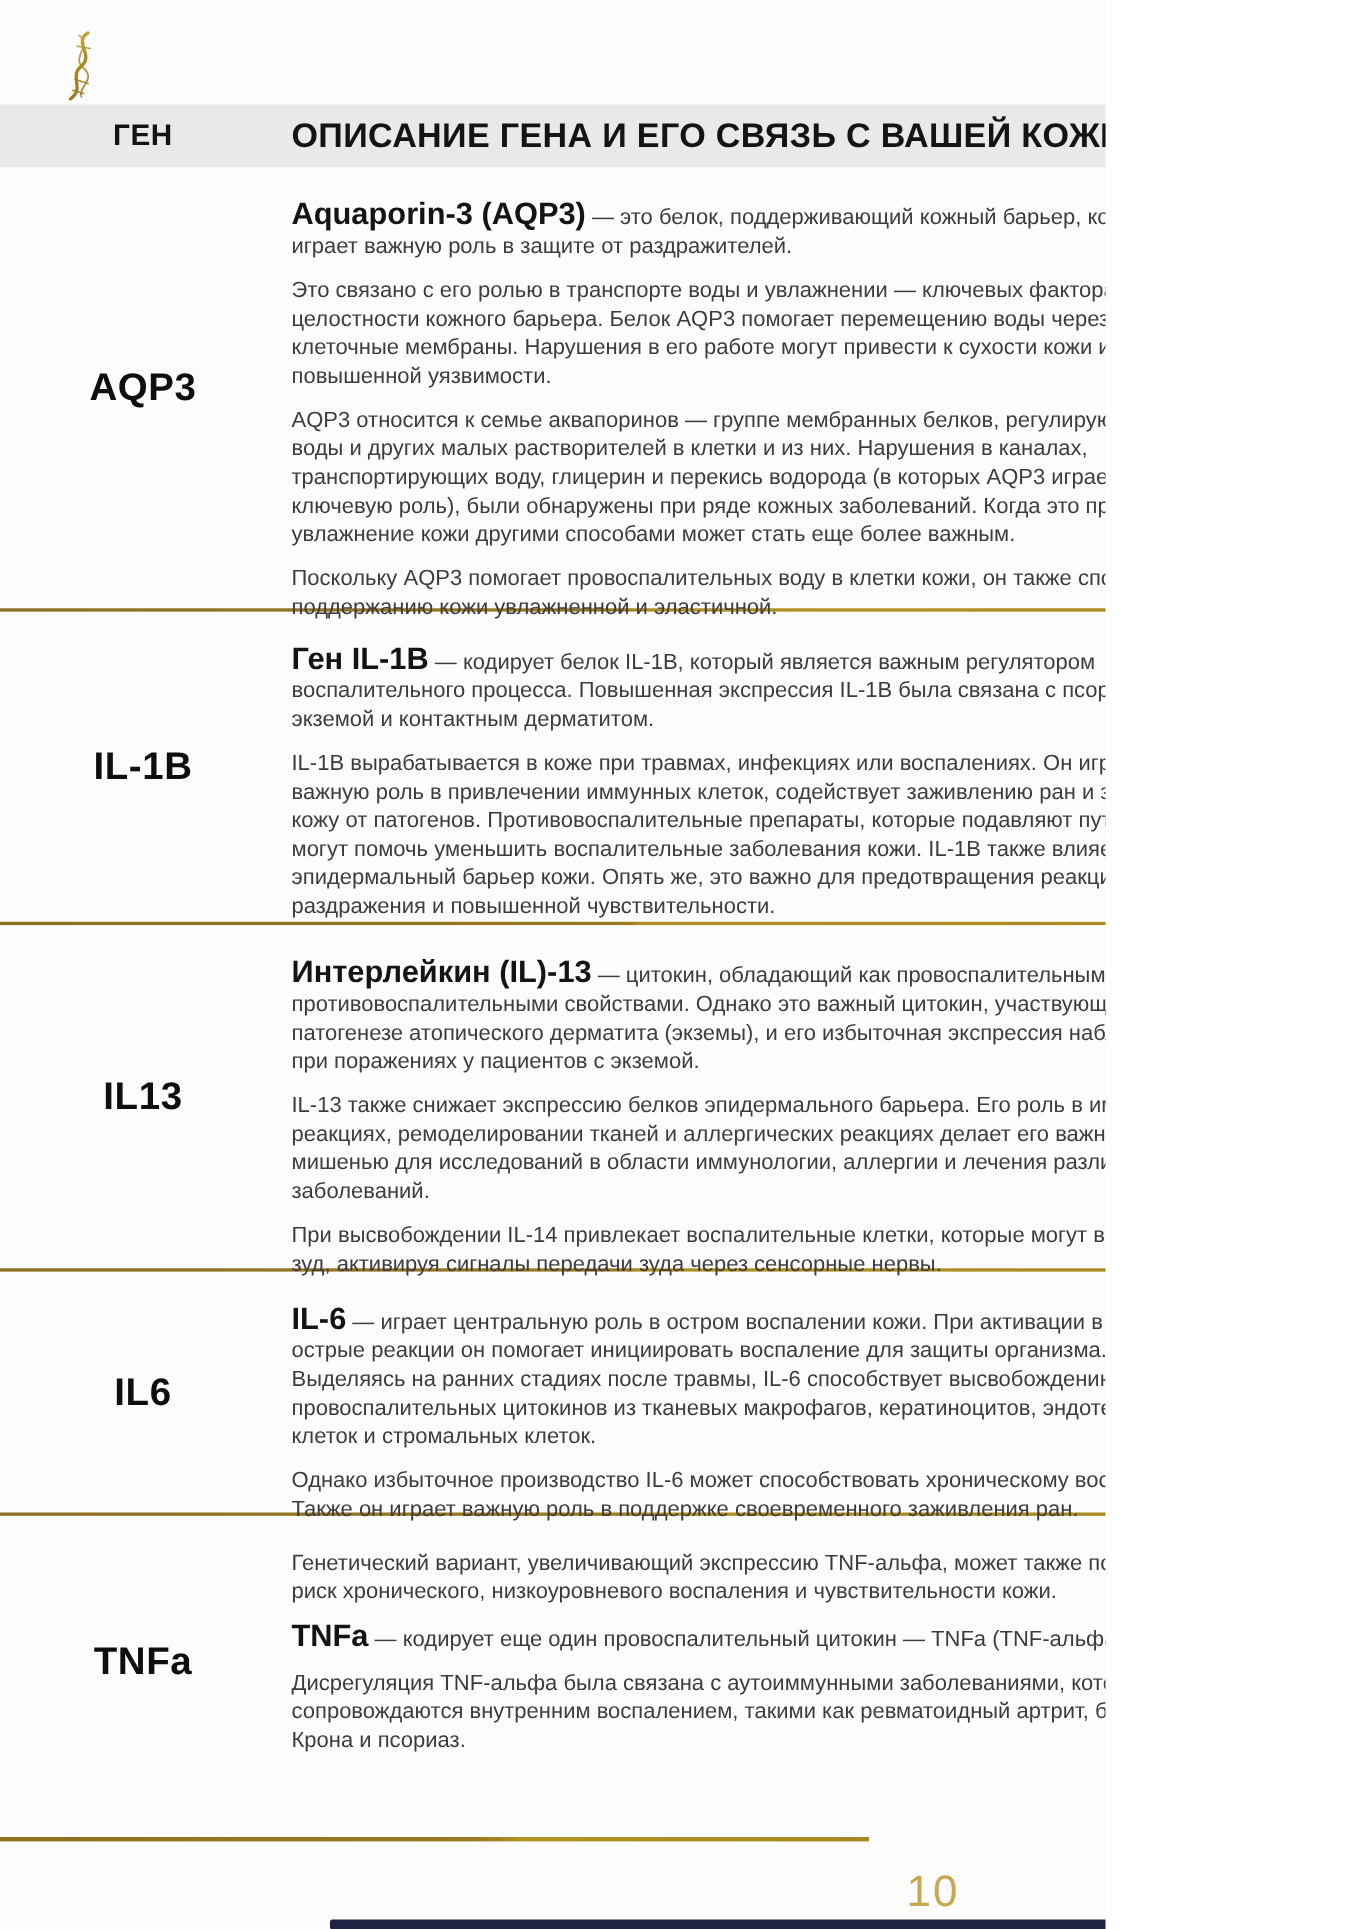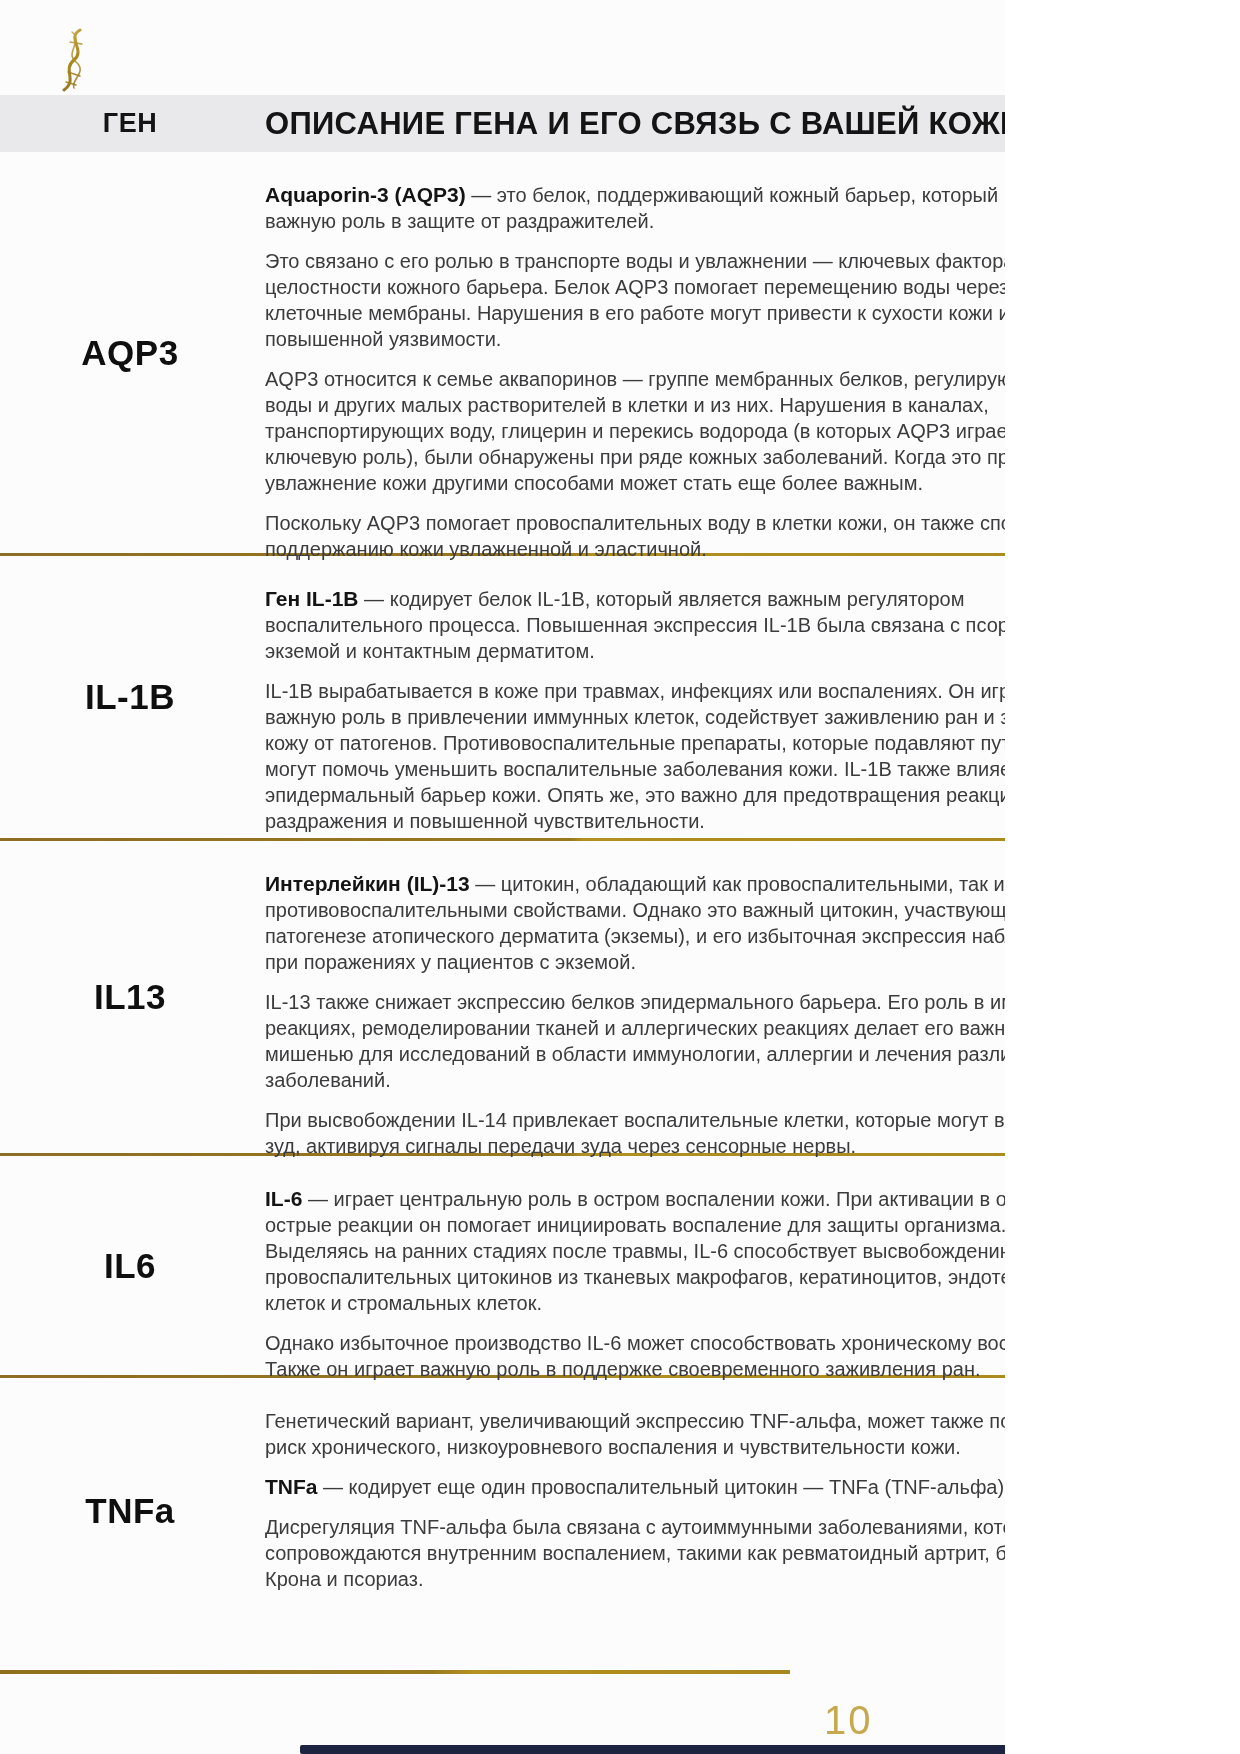--- a/index.html
+++ b/index.html
@@ -49,21 +49,21 @@
   .gene-name{
     font-size:35px;font-weight:700;color:#0f0f0f;letter-spacing:.5px;
     font-family:"Liberation Sans","DejaVu Sans",sans-serif;
   }
   .desc-cell{
     flex:1;max-width:850px;
     padding:30px 0 0 5px;
     font-size:20px;line-height:26px;color:var(--body-text);
   }
   .desc-cell p{margin-bottom:14px;}
-  .lead{font-weight:700;color:var(--heading-text);font-size:21px;}
+  .lead{font-weight:700;color:var(--heading-text);font-size:28px;}
   .footer-line{
     position:absolute;top:1670px;left:0;width:790px;height:4px;
     background:linear-gradient(90deg,#8f701f 0%,#9a7a1f 55%,#b39324 60%,#a8871e 100%);
   }
   .page-number{
     position:absolute;top:1698px;left:824px;
     font-size:40px;color:var(--page-number-gold);font-weight:400;letter-spacing:2px;
   }
   .bottom-bar{
     position:absolute;bottom:0;left:300px;width:712px;height:9px;

